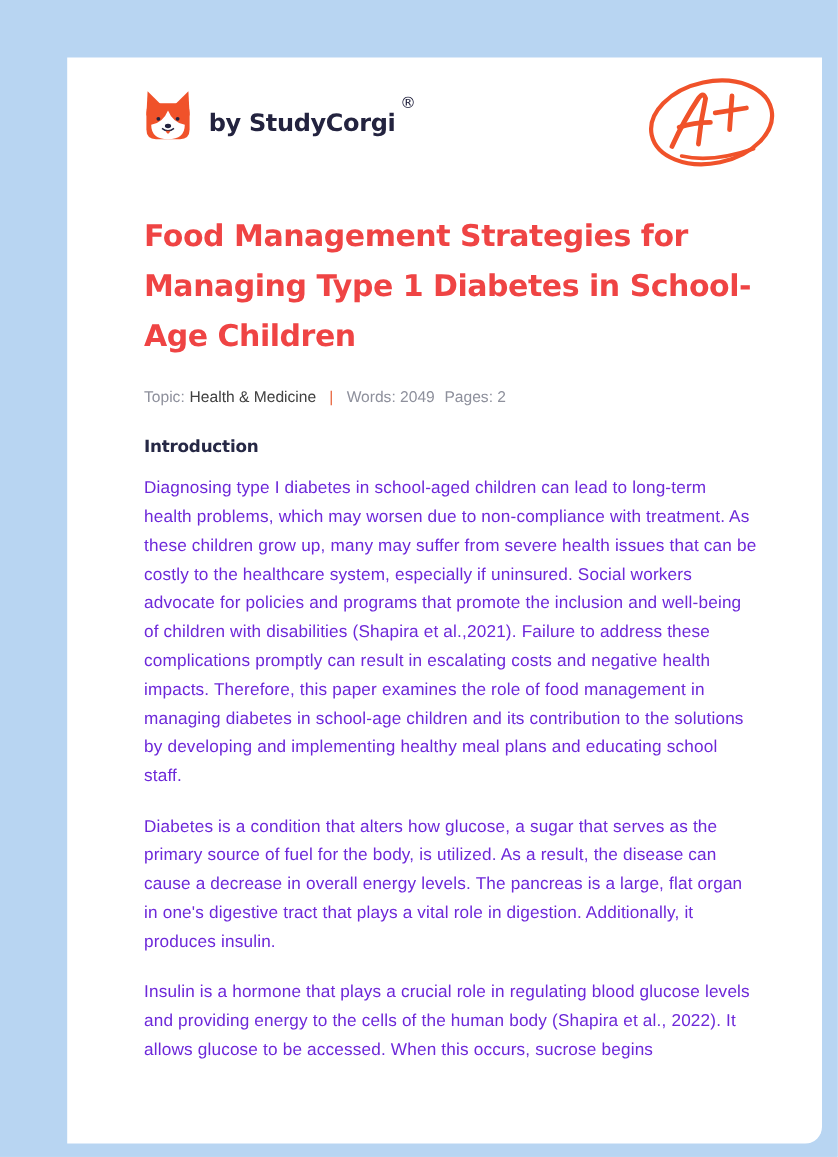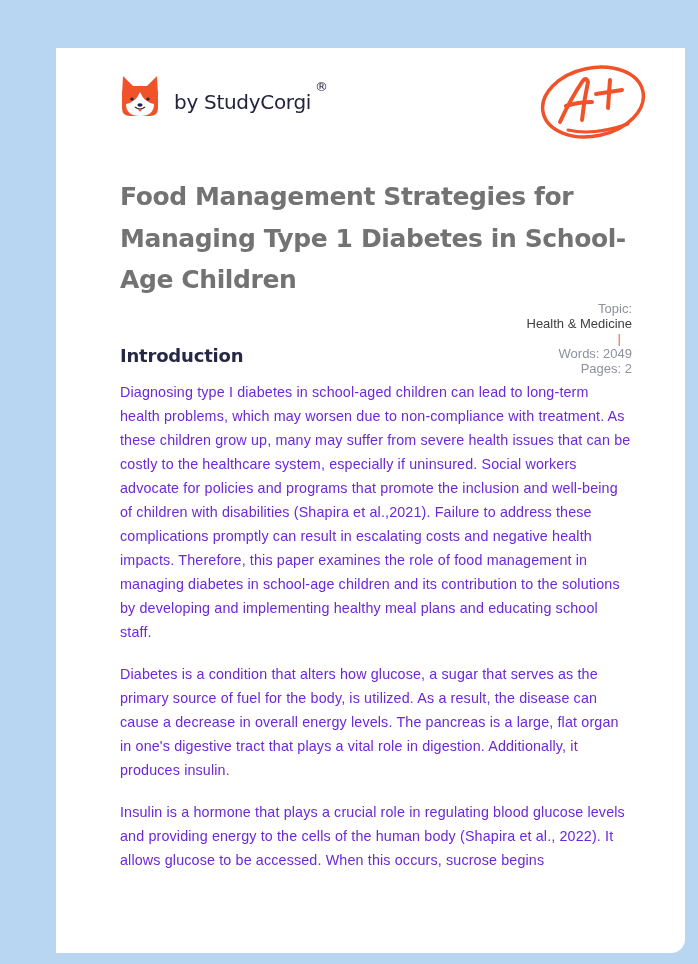--- a/index.html
+++ b/index.html
@@ -29,21 +29,21 @@
       left: 64px;
       top: 26px;
       display: flex;
       align-items: center;
     }
     .corgi { width: 40px; height: 44px; display: block; }
     .brand {
       margin-left: 14px;
       margin-top: 12px;
       font-family: "DejaVu Sans", sans-serif;
-      font-weight: normal;
+      font-weight: bold;
       font-size: 20px;
       color: #23233f;
       letter-spacing: -0.3px;
     }
     .reg {
       font-family: "DejaVu Sans", sans-serif;
       font-size: 13px;
       color: #23233f;
       position: relative;
       top: -10px;
@@ -60,40 +60,39 @@
       position: absolute;
       left: 64px;
       top: 128px;
       width: 512px;
     }
     .title {
       font-family: "DejaVu Sans", sans-serif;
       font-weight: bold;
       font-size: 25px;
       line-height: 41.5px;
-      color: #737373;
+      color: #ef4444;
       letter-spacing: -0.4px;
     }
     .meta {
-      margin-top: 0;
+      margin-top: 20px;
       font-family: "Liberation Sans", sans-serif;
       font-size: 13px;
       color: #8e909c;
       display: flex;
-      align-items: flex-end;
+      align-items: center;
       height: 20px;
-      flex-direction: column;
     }
     .meta .topic-value { color: #404040; margin-left: 4px; }
     .meta .sep { color: #e8643c; margin: 0 11px; }
     .meta .pages { margin-left: 8px; }
     .h2 {
       font-family: "DejaVu Sans", sans-serif;
       font-weight: bold;
-      font-size: 18px;
+      font-size: 14px;
       color: #262845;
       letter-spacing: -0.2px;
     }
     .h2.intro { margin-top: 24px; }
     .h2.overview { margin-top: 17px; }
     .p {
       font-family: "Liberation Sans", sans-serif;
       font-size: 14.3px;
       line-height: 24px;
       color: #6d28d9;

